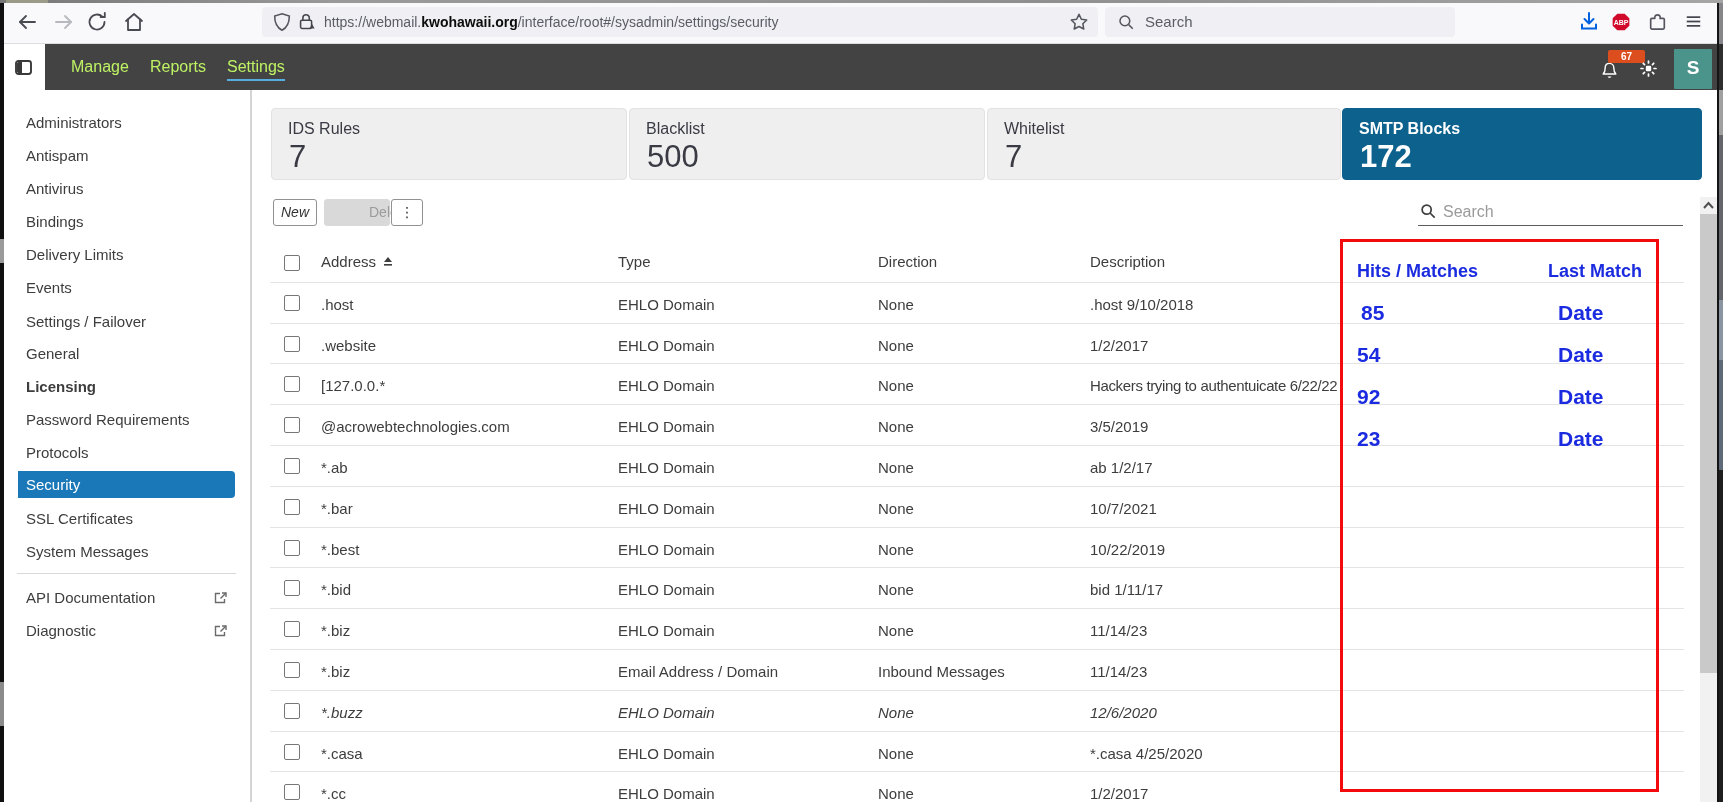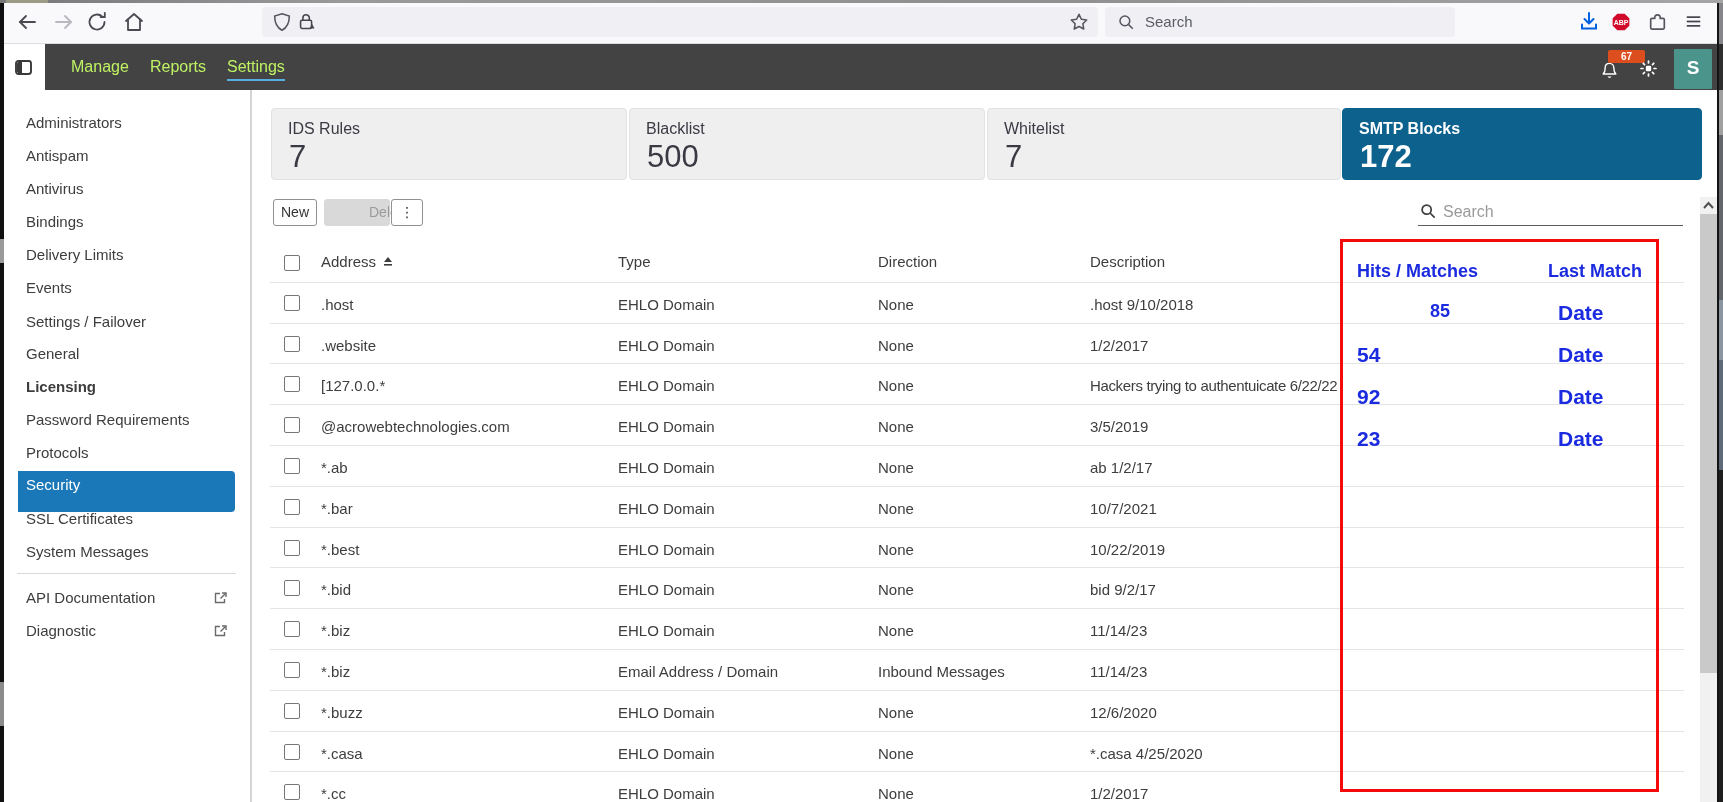--- a/index.html
+++ b/index.html
@@ -23,21 +23,21 @@
   #navbar { left:0; top:44px; width:1723px; height:46px; background:#434343; }
   #navwhite { left:0; top:44px; width:45px; height:46px; background:#fff; }
   .navlink { position:absolute; top:14px; color:#bef264; font-size:16px; }
   #avatar { position:absolute; left:1674px; top:5px; width:38px; height:40px; background:#4a948b;
     color:#fff; font-weight:700; font-size:19px; text-align:center; line-height:38px; border-radius:1px; }
 
   
   #sidebar { left:0; top:90px; width:252px; height:712px; background:#fff;
     border-right:2px solid #d4d4d4; }
   .sitem { position:absolute; left:26px; font-size:15px; color:#3d3d3d; white-space:nowrap; }
-  #sactive { position:absolute; left:18px; top:381px; width:217px; height:41px;
+  #sactive { position:absolute; left:18px; top:381px; width:217px; height:27px;
     background:#1b78b8; border-radius:0 4px 4px 0; color:#fff; font-size:15px;
     line-height:27px; padding-left:8px; }
   #sdivider { position:absolute; left:17px; top:483px; width:219px; height:1px; background:#d9d9d9; }
 
   
   #content { left:254px; top:90px; width:1446px; height:712px; background:#fff; }
   .card { position:absolute; top:18px; height:71.5px; background:#efefef; border:1px solid #e2e2e2; border-radius:4px;
     color:#3a3a44; }
   .card .t { position:absolute; left:16px; top:11px; font-size:16px; }
   .card .v { position:absolute; left:17px; top:30px; font-size:31px; }
@@ -98,20 +98,21 @@
       </svg>
     <div class="urlbar">
       <svg style="position:absolute;left:9px;top:4px;" width="22" height="22" viewBox="0 0 24 24" fill="none" stroke="#55555f" stroke-width="1.7">
           <path d="M12 3 L20 5.5 C20 13 18 18 12 21 C6 18 4 13 4 5.5 Z"></path>
         </svg>
       <svg style="position:absolute;left:34px;top:4px;" width="22" height="22" viewBox="0 0 24 24" fill="none" stroke="#45454e" stroke-width="1.7">
           <rect x="5" y="10" width="12" height="9" rx="1.5"></rect>
           <path d="M7.5 10 V7.5 a3.5 3.5 0 0 1 7 0 V10"></path>
           <path d="M17.5 14.2 l2.8 4.8 h-5.6 Z" fill="#45454e" stroke="none"></path>
         </svg>
+      <div class="urltext"><span>https://webmail.</span><b>kwohawaii.org</b><span>/interface/root#/sysadmin/settings/security</span></div>
       <svg style="position:absolute;left:806px;top:4px;" width="22" height="22" viewBox="0 0 24 24" fill="none" stroke="#55555f" stroke-width="1.7" stroke-linejoin="round">
           <path d="M12 3.6 L14.6 9 L20.4 9.8 L16.2 13.9 L17.2 19.7 L12 16.9 L6.8 19.7 L7.8 13.9 L3.6 9.8 L9.4 9 Z"></path>
         </svg>
     </div>
     <div class="searchbar">
       <svg style="position:absolute;left:12px;top:6px;" width="18" height="18" viewBox="0 0 24 24" fill="none" stroke="#55555f" stroke-width="2">
           <circle cx="10.5" cy="10.5" r="6.5"></circle>
           <path d="M15.5 15.5 L21 21"></path>
         </svg>
       <span style="position:absolute;left:40px;top:6px;">Search</span>
@@ -207,21 +208,21 @@
       </div>
     <div class="card" style="left:733px;width:354px;">
         <div class="t">Whitelist</div>
         <div class="v">7</div>
       </div>
     <div class="card blue" style="left:1088px;width:360px;">
         <div class="t">SMTP Blocks</div>
         <div class="v">172</div>
       </div>
 
-    <div class="btn" style="left:19px;width:44px;">New</div>
+    <div class="btn" style="left:19px;width:44px;font-style:italic;">New</div>
     <div class="btn disabled" style="left:70px;width:66px;padding-left:44px;">Delete</div>
     <div class="btn" style="left:137px;width:32px;">⋮</div>
 
     <div id="csearch">
       <svg style="position:absolute;left:2px;top:4px;" width="16" height="16" viewBox="0 0 24 24" fill="none" stroke="#3f3f3f" stroke-width="2.6">
           <circle cx="10" cy="10" r="6.8"></circle>
           <path d="M15 15 L22 22"></path>
         </svg>
       <span style="position:absolute;left:25px;top:4px;">Search</span>
     </div>
@@ -285,37 +286,37 @@
         <div class="c1">*.best</div>
         <div class="c2">EHLO Domain</div>
         <div class="c3">None</div>
         <div class="c4">10/22/2019</div>
       </div>
       <div class="row" style="top:326.4px;height:40.8px;">
         <div class="cb" style="top:12px;"></div>
         <div class="c1">*.bid</div>
         <div class="c2">EHLO Domain</div>
         <div class="c3">None</div>
-        <div class="c4">bid 9/2/17</div>
+        <div class="c4">bid 1/11/17</div>
       </div>
       <div class="row" style="top:367.2px;height:40.8px;">
         <div class="cb" style="top:12px;"></div>
         <div class="c1">*.biz</div>
         <div class="c2">EHLO Domain</div>
         <div class="c3">None</div>
         <div class="c4">11/14/23</div>
       </div>
       <div class="row" style="top:408.0px;height:40.8px;">
         <div class="cb" style="top:12px;"></div>
         <div class="c1">*.biz</div>
         <div class="c2">Email Address / Domain</div>
         <div class="c3">Inbound Messages</div>
         <div class="c4">11/14/23</div>
       </div>
-      <div class="row" style="top:448.8px;height:40.8px;">
+      <div class="row" style="top:448.8px;height:40.8px;font-style:italic;">
         <div class="cb" style="top:12px;"></div>
         <div class="c1">*.buzz</div>
         <div class="c2">EHLO Domain</div>
         <div class="c3">None</div>
         <div class="c4">12/6/2020</div>
       </div>
       <div class="row" style="top:489.6px;height:40.8px;">
         <div class="cb" style="top:12px;"></div>
         <div class="c1">*.casa</div>
         <div class="c2">EHLO Domain</div>
@@ -346,21 +347,21 @@
   <div class="abs" style="left:1719px;top:0;width:4px;height:44px;background:#85858a;"></div>
   <div class="abs" style="left:1719px;top:44px;width:4px;height:46px;background:#2e2e2e;"></div>
   <div class="abs" style="left:1719px;top:90px;width:4px;height:45px;background:#a0a0a0;"></div>
   <div class="abs" style="left:1719px;top:135px;width:4px;height:165px;background:#63666a;"></div>
   <div class="abs" style="left:1719px;top:300px;width:4px;height:60px;background:#8a95a1;"></div>
   <div class="abs" style="left:1719px;top:360px;width:4px;height:110px;background:#5f6a78;"></div>
 
   <div class="abs" id="redbox"></div>
   <div class="blue" style="left:1357px;top:261px;font-size:18px;">Hits / Matches</div>
   <div class="blue" style="left:1548px;top:261px;font-size:18px;">Last Match</div>
-  <div class="blue" style="left:1430px;top:301px;font-size:18px;">85</div>
+  <div class="blue" style="left:1361px;top:301px;font-size:21px;">85</div>
   <div class="blue" style="left:1558px;top:301px;font-size:21px;">Date</div>
   <div class="blue" style="left:1357px;top:343px;font-size:21px;">54</div>
   <div class="blue" style="left:1558px;top:343px;font-size:21px;">Date</div>
   <div class="blue" style="left:1357px;top:385px;font-size:21px;">92</div>
   <div class="blue" style="left:1558px;top:385px;font-size:21px;">Date</div>
   <div class="blue" style="left:1357px;top:427px;font-size:21px;">23</div>
   <div class="blue" style="left:1558px;top:427px;font-size:21px;">Date</div>
 </div>
 
 </body></html>

